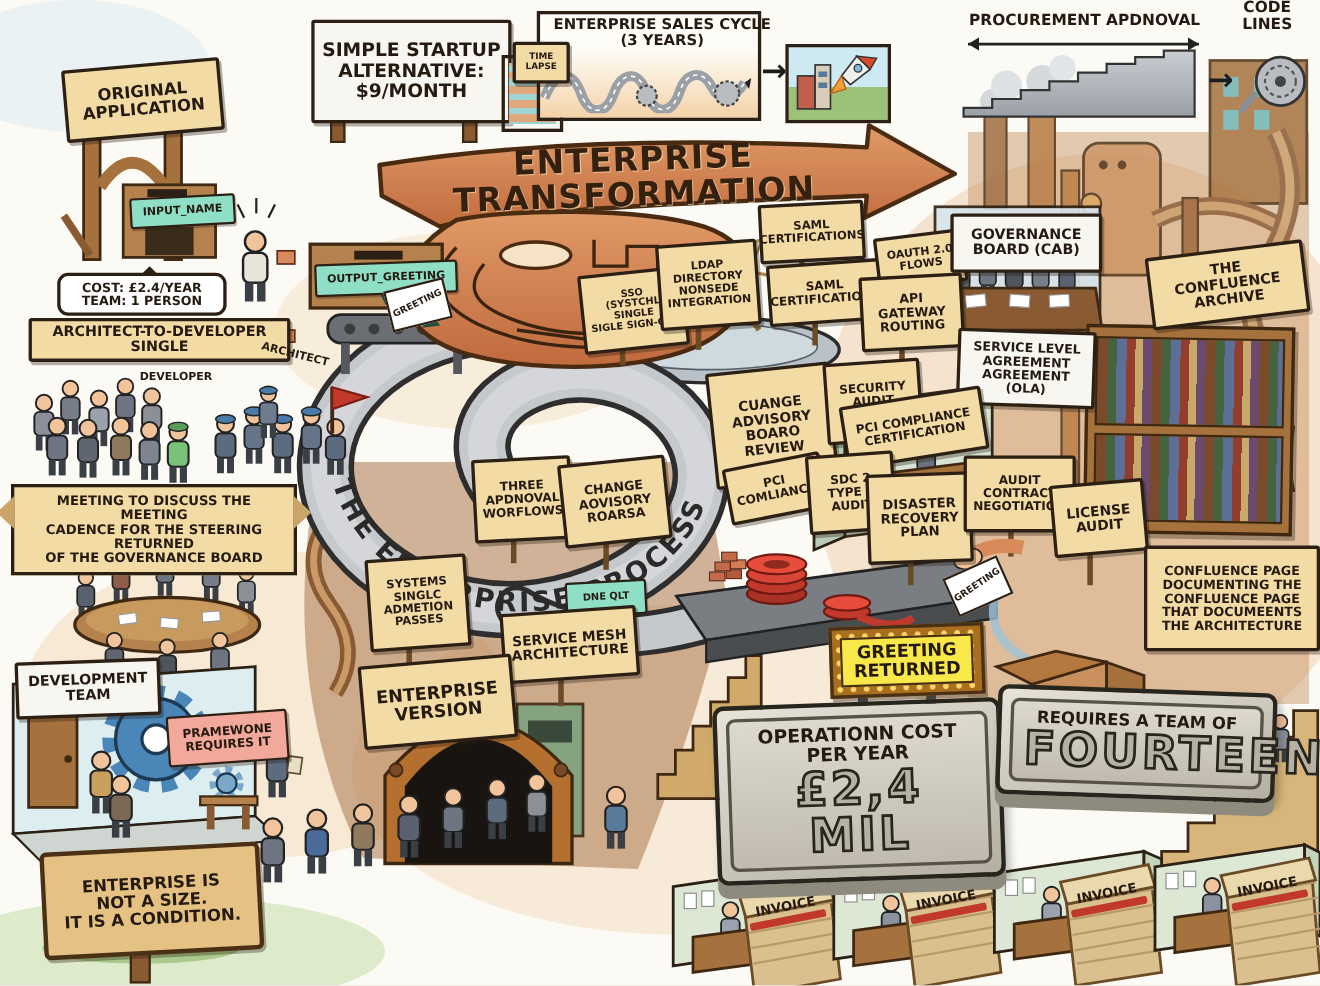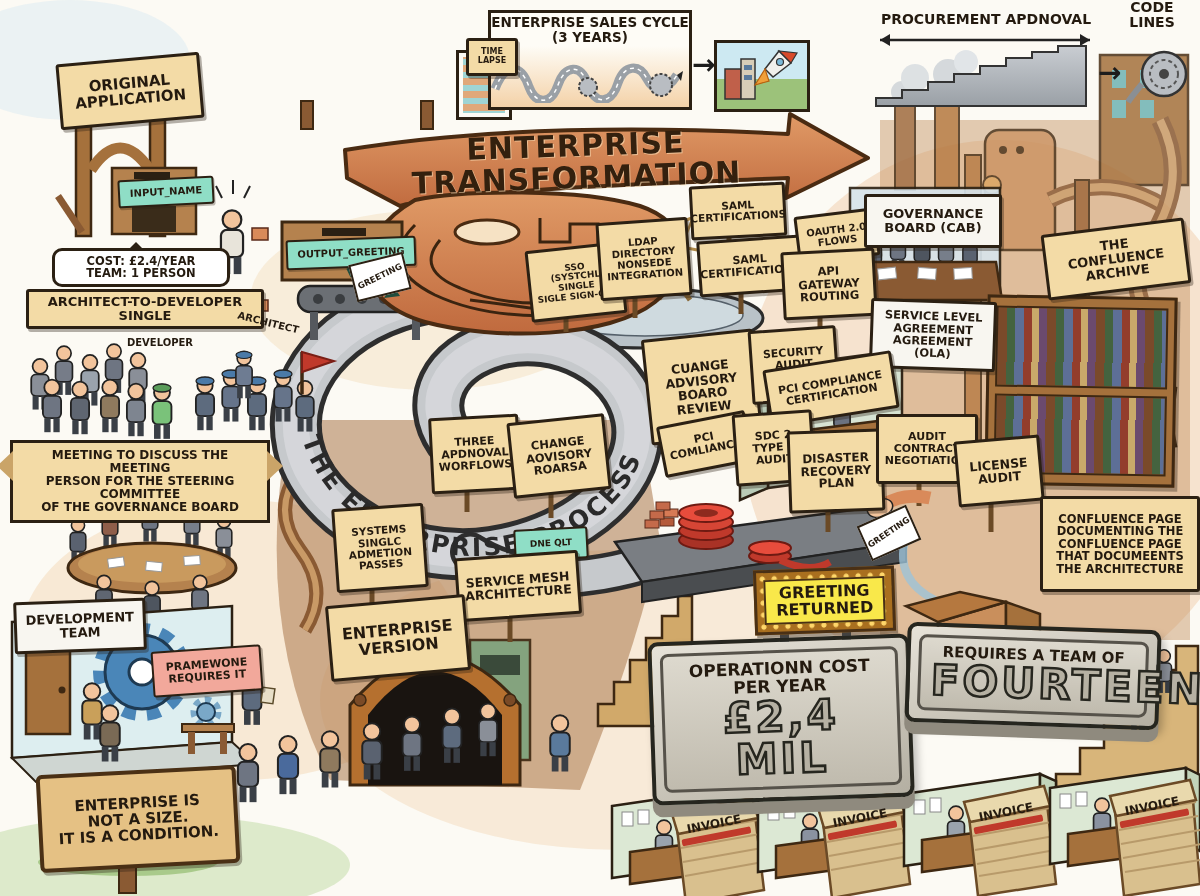--- a/index.html
+++ b/index.html
@@ -9,21 +9,21 @@
   .t{white-space:pre-line;text-align:center;font-weight:bold;color:#241a0f;line-height:1.08;}
   .sign{background:#f3dba6;border:3px solid #2b2013;border-radius:3px;
     box-shadow:2px 3px 0 rgba(43,32,19,.35);display:flex;align-items:center;justify-content:center;
     padding:3px 5px;z-index:3;}
   .sign.white{background:#f8f6f0;}
   .sign.teal{background:#8fdec6;border-width:2px;box-shadow:1px 2px 0 rgba(43,32,19,.3);}
   .sign.cyan{background:#cdeaec;border-width:2px;}
   .sign.pink{background:#f2a89b;border-width:2px;}
   .sign.wood{background:#e5c184;border:4px solid #4a3015;border-radius:6px;}
   .post{background:#8a5a33;border:2px solid #3e2812;z-index:2;}
-  .bubble{background:#fff;border:3px solid #2b2013;border-radius:10px;padding:4px 20px;z-index:3;}
+  .bubble{background:#fff;border:3px solid #2b2013;border-radius:10px;padding:4px 8px;z-index:3;}
   .tail{position:absolute;width:0;height:0;border:9px solid transparent;}
   .stone{background:linear-gradient(160deg,#e7e3d9,#b4afa2);border:4px solid #26261f;border-radius:10px;
     padding:8px;box-shadow:0 12px 0 #8f8a7e,4px 6px 8px rgba(0,0,0,.25);z-index:3;}
   .stone .plate{border:3px solid #56524a;border-radius:8px;padding:6px 10px;
     background:linear-gradient(180deg,#ddd9ce,#c0bbae);}
   .stone-value{font-size:42px;letter-spacing:3px;color:#b6b1a3;-webkit-text-stroke:2.5px #26261f;line-height:1;}
   .marquee{background:#a96f1f;border:3px solid #4a3015;padding:7px;z-index:3;
     background-image:radial-gradient(circle,#ffd76a 2.2px,rgba(0,0,0,0) 3px);background-size:12px 12px;
     box-shadow:2px 3px 0 rgba(43,32,19,.4);}
   .marquee .inner{background:#f9e84a;border:2px solid #4a3015;padding:3px 10px;}
@@ -385,26 +385,31 @@
         <polygon points="18,66 92,56 92,88 18,98" fill="#a5713c" stroke="#3e2812" stroke-width="2.5"></polygon>
         <polygon points="64,34 142,20 150,116 74,128" fill="#d9c08e" stroke="#6b4a26" stroke-width="2.5"></polygon>
         <path d="M67 48 L146 34 M69 62 L148 48 M71 76 L150 62 M73 90 L151 76 M75 104 L150 92" stroke="#b89a6a" stroke-width="2" fill="none"></path>
         <polygon points="60,28 140,12 146,32 66,48" fill="#e9d9ad" stroke="#6b4a26" stroke-width="2.5"></polygon>
       </g>
     </g>
 
     <ellipse cx="128" cy="862" rx="90" ry="14" fill="#9cc27a" opacity=".8"></ellipse>
   </svg>
 
+  <div class="abs sign white" style="left:283px;top:18px;width:166px;height:82px">
+    <div class="t" style="font-size:17px">SIMPLE STARTUP
+ALTERNATIVE:
+$9/MONTH</div>
+  </div>
   <div class="abs post" style="left:300px;top:100px;width:10px;height:26px"></div>
   <div class="abs post" style="left:420px;top:100px;width:10px;height:26px"></div>
   <div class="abs building" style="left:456px;top:50px;width:42px;height:56px"></div>
 
   <div class="abs panel" style="left:488px;top:10px;width:198px;height:94px">
-    <div class="t abs" style="left:0;top:2px;width:100%;font-size:13.5px">ENTERPRISE SALES CYCLE
+    <div class="t abs" style="left:12px;top:2px;width:100%;font-size:13.5px">ENTERPRISE SALES CYCLE
 (3 YEARS)</div>
     <svg class="abs" style="left:0;top:34px" width="192" height="56" viewBox="0 0 192 56">
       <path d="M4 42 C14 16 30 16 38 40 C45 58 60 58 67 38 C74 18 90 16 97 38 C104 58 120 58 127 36 C133 18 148 16 156 32 C163 46 176 44 186 28" fill="none" stroke="#9aa0a6" stroke-width="9"></path>
       <path d="M4 42 C14 16 30 16 38 40 C45 58 60 58 67 38 C74 18 90 16 97 38 C104 58 120 58 127 36 C133 18 148 16 156 32 C163 46 176 44 186 28" fill="none" stroke="#fff" stroke-width="1.5" stroke-dasharray="4 4"></path>
       <circle cx="97" cy="40" r="9" fill="#b9bdc2" stroke="#444" stroke-width="2" stroke-dasharray="3 2"></circle>
       <circle cx="170" cy="38" r="11" fill="#b9bdc2" stroke="#444" stroke-width="2" stroke-dasharray="3 2"></circle>
       <polygon points="186,28 192,24 190,34" fill="#222"></polygon>
     </svg>
   </div>
   <div class="abs sign" style="left:466px;top:38px;width:36px;height:26px;z-index:4">
@@ -465,21 +470,21 @@
   </div>
 
   <div class="abs sign" style="left:26px;top:289px;width:222px;height:28px">
     <div class="t" style="font-size:13px">ARCHITECT-TO-DEVELOPER SINGLE</div>
   </div>
   <div class="abs t" style="left:120px;top:338px;width:80px;font-size:10px;z-index:3">DEVELOPER</div>
   <div class="abs t" style="left:228px;top:318px;width:80px;font-size:10px;transform:rotate(14deg);z-index:3">ARCHITECT</div>
 
   <div class="abs ribbon" style="left:10px;top:440px;width:238px">
     <div class="t" style="font-size:12px">MEETING TO DISCUSS THE MEETING
-PERSON FOR THE STEERING COMMITTEE
+CADENCE FOR THE STEERING RETURNED
 OF THE GOVERNANCE BOARD</div>
   </div>
 
   <div class="abs sign white" style="left:14px;top:600px;width:116px;height:40px;transform:rotate(-2deg)">
     <div class="t" style="font-size:13px">DEVELOPMENT
 TEAM</div>
   </div>
   <div class="abs sign pink" style="left:152px;top:648px;width:96px;height:36px;transform:rotate(-4deg)">
     <div class="t" style="font-size:11px">PRAMEWONE
 REQUIRES IT</div>

